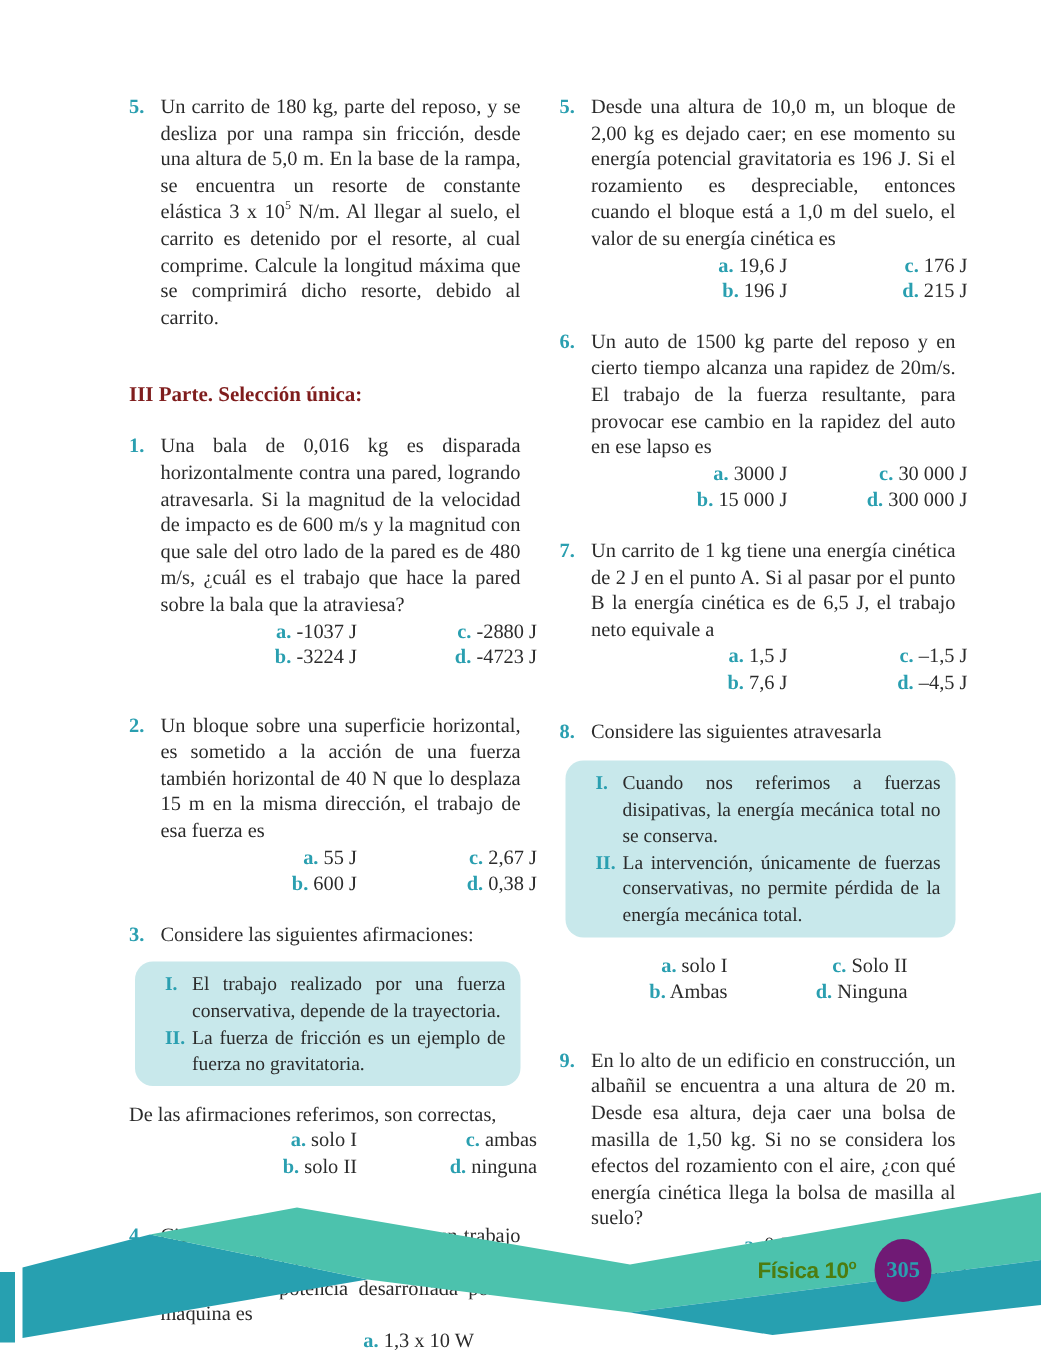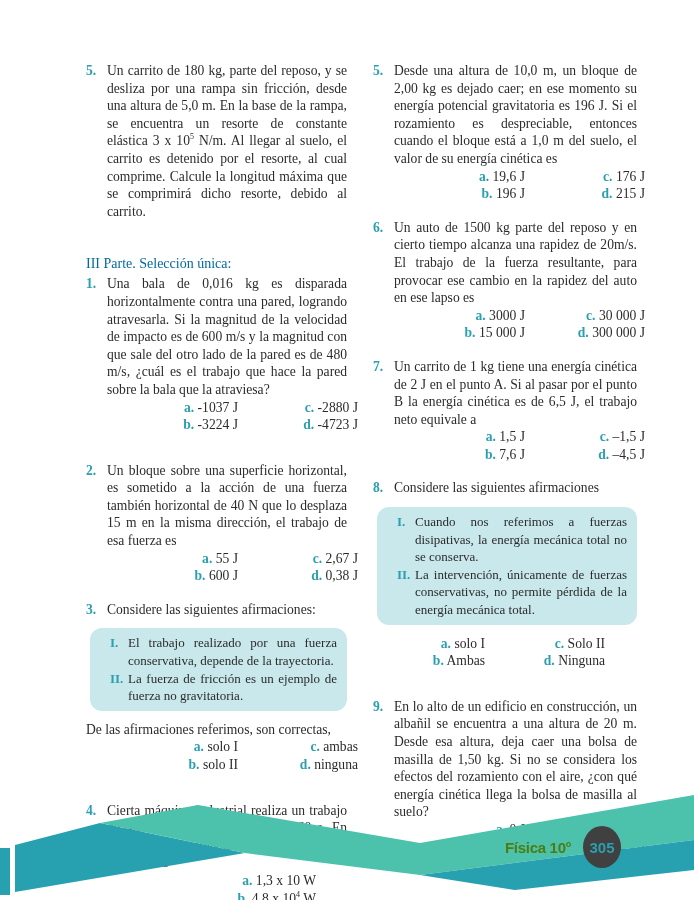--- a/index.html
+++ b/index.html
@@ -13,42 +13,42 @@
   .col { position:absolute; top:62px; width:257px; }
   .col-left { left:90px; }
   .col-right { left:377px; width:260px; }
   .q { position:relative; padding-left:17px; line-height:17.6px; text-align:justify; }
   .q .num { position:absolute; left:-4px; top:0; color:#2a9fb0; font-weight:bold; }
   .q .stem { display:block; }
   .opts { display:grid; grid-template-columns: 122px 120px; padding-left:26px; line-height:17.6px;text-align:right; }
   .opts.single { grid-template-columns: 200px; }
   .opts.narrow { grid-template-columns: 82px 120px; }
   .opt-letter { color:#2a9fb0; font-weight:bold; }
-  .section-title { color:#0369a1; font-weight:normal; font-size:14px; margin:0 0 3px -4px; }
+  .section-title { color:#7f1d1d; font-weight:bold; font-size:14px; margin:0 0 16px -4px; }
   .box {
     background:#c8e8eb; border-radius:12px;
     padding:6px 10px 6px 22px; margin:10px 0 10px 0;
     line-height:17.6px; font-size:13px; text-align:justify;
   }
   .stmt { position:relative; padding-left:16px; }
   .stmt .rn { position:absolute; left:-2px; top:0; color:#2a9fb0; font-weight:bold; }
   .plain { line-height:17.6px; margin-left:-4px; }
   .gap-s { height:16px; }
   .gap-m { height:28px; }
   .footer { position:absolute; left:0; top:780px; width:694px; height:120px; }
   .footer-label {
     position:absolute; left:505px; top:839px;
     color:#4d7c0f; font-family:"Liberation Sans", "DejaVu Sans", sans-serif;
     font-weight:bold; font-size:15px; letter-spacing:-0.3px;
   }
   .footer-label sup { font-size:9px; }
   .page-badge {
     position:absolute; left:583px; top:826px; width:38px; height:42px;
-    border-radius:50%; background:#404040; color:#2a9fb0;
-    font-family:Liberation Sans, sans-serif; font-weight:bold; font-size:15px;
+    border-radius:50%; background:#701a75; color:#2a9fb0;
+    font-family:Liberation Serif, serif; font-weight:bold; font-size:15px;
     display:flex; align-items:center; justify-content:center;
   }
   sup { font-size:8px; line-height:0; }
 </style>
 </head>
 <body>
 
 <div class="col col-left">
 
   <div class="q">
@@ -151,21 +151,21 @@
     <div><span class="opt-letter">a.</span> <span>1,5 J</span></div>
     <div><span class="opt-letter">c.</span> <span>–1,5 J</span></div>
     <div><span class="opt-letter">b.</span> <span>7,6 J</span></div>
     <div><span class="opt-letter">d.</span> <span>–4,5 J</span></div>
   </div>
 
   <div class="gap-s"></div>
 
   <div class="q">
     <span class="num">8.</span>
-    <span class="stem">Considere las siguientes afirmaciones</span>
+    <span class="stem">Considere las siguientes atravesarla</span>
   </div>
   <div class="box">
     <div class="stmt"><span class="rn">I.</span><span>Cuando nos referimos a fuerzas disipativas, la energía mecánica total no se conserva.</span></div>
     <div class="stmt"><span class="rn">II.</span><span>La intervención, únicamente de fuerzas conservativas, no permite pérdida de la energía mecánica total.</span></div>
   </div>
   <div class="opts narrow">
     <div><span class="opt-letter">a.</span> <span>solo I</span></div>
     <div><span class="opt-letter">c.</span> <span>Solo II</span></div>
     <div><span class="opt-letter">b.</span> <span>Ambas</span></div>
     <div><span class="opt-letter">d.</span> <span>Ninguna</span></div>

